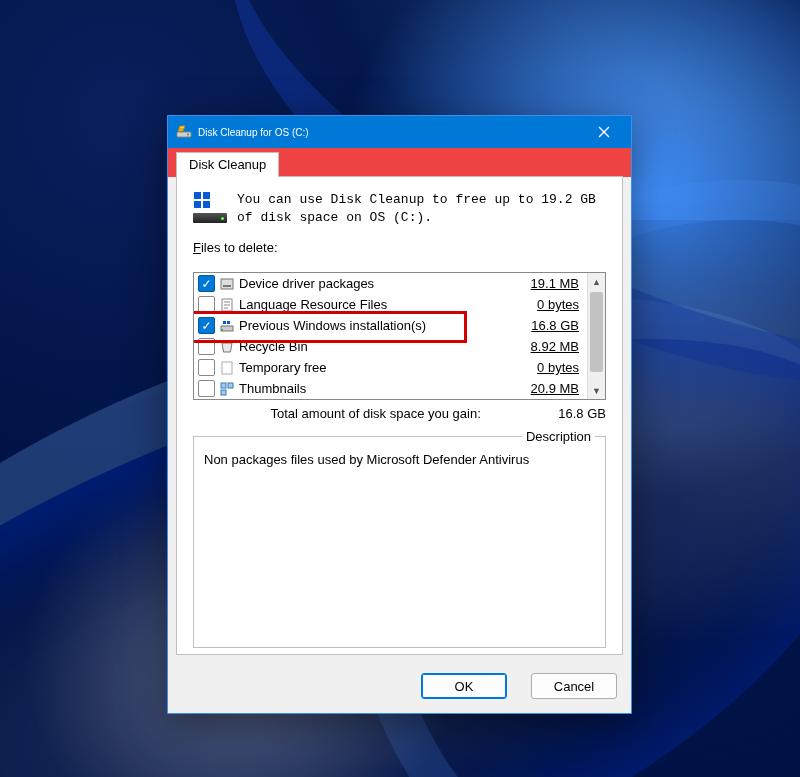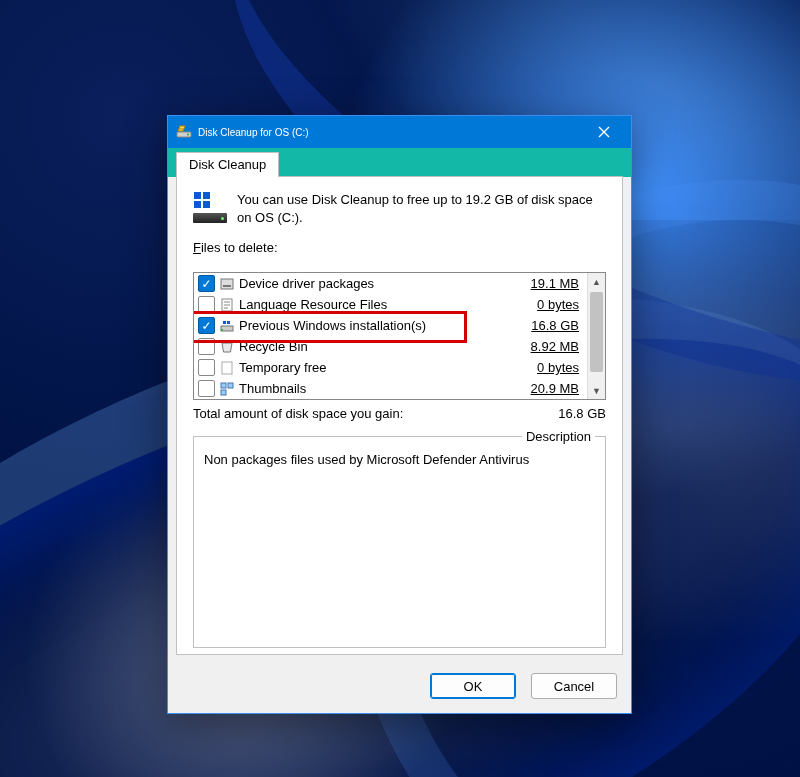--- a/index.html
+++ b/index.html
@@ -85,21 +85,21 @@
   .titlebar .close {
     width: 46px; height: 32px;
     display: flex; align-items: center; justify-content: center;
     cursor: pointer;
   }
 
   
   .tabstrip {
     display: flex;
     padding: 4px 8px 0 8px;
-    background: #14b8a6;
+    background: #ef4444;
     position: relative;
   }
   .tabstrip::after {
     content: "";
     position: absolute;
     left: 8px; right: 8px; bottom: 0;
     height: 1px;
     background: #c0c0c0;
   }
   .tab {
@@ -129,20 +129,21 @@
     flex: 1;
     padding: 14px 16px 6px 16px;
     display: flex;
     flex-direction: column;
   }
 
   .intro {
     display: flex;
     gap: 10px;
     margin-bottom: 14px;
+    font-family: Liberation Mono, monospace;
   }
   .drive-icon {
     width: 34px; height: 32px; flex: none;
     display:flex; flex-direction:column;
   }
   .drive-icon .top {
     display:flex;
   }
   .drive-icon .sq { width:7px; height:7px; margin:1px; }
   .drive-icon .hdd {
@@ -213,37 +214,37 @@
     background:#c2c2c2; border-radius:2px;
   }
 
   .highlight-box {
     position: absolute;
     border: 3px solid #d40000;
     pointer-events: none;
   }
 
   .totalrow {
-    display:flex; margin-top:6px; margin-bottom:8px;
+    display:flex; margin-top:6px; margin-bottom:8px;text-align:center;
   }
   .totalrow .lbl { flex:1; }
   .totalrow .val { }
 
   fieldset.desc {
     border: 1px solid #c0c0c0;
     padding: 8px 10px 10px 10px;
     margin: 0;
     flex: 1;
   }
   fieldset.desc legend { font-size: 13px; padding: 0 4px; text-align: right; }
 
   .buttons {
     display:flex;
     justify-content:flex-end;
-    gap:15px;
+    gap:24px;
     padding: 10px 14px 14px 0;
     background:#f0f0f0;
   }
   .btn {
     min-width: 86px;
     height: 26px;
     background: #fdfdfd;
     border: 1px solid #adadad;
     border-radius: 3px;
     font-size: 13px;

